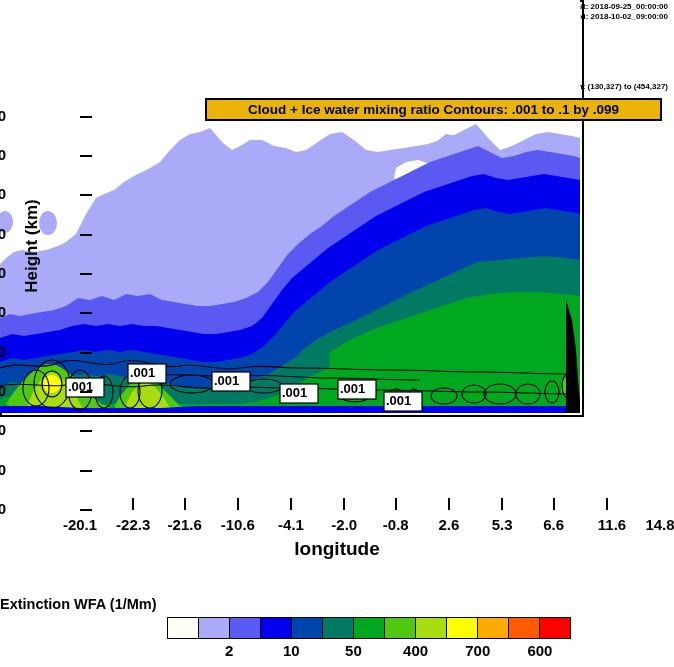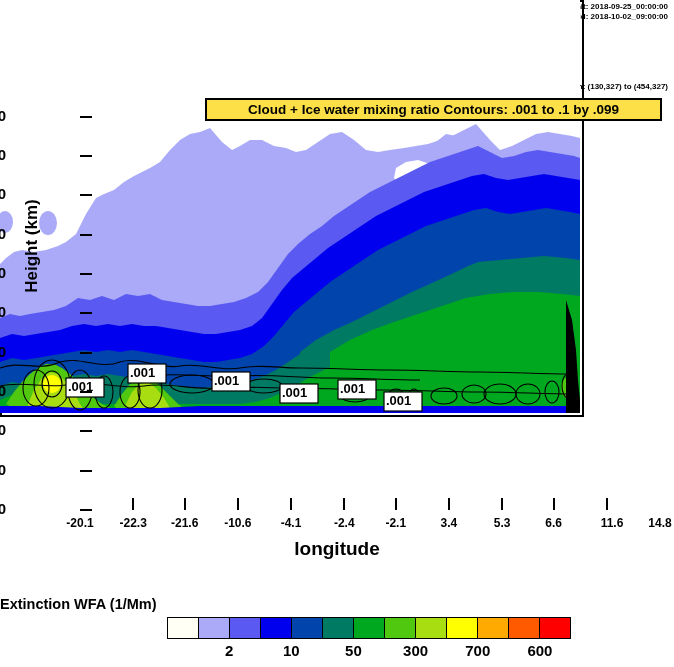--- a/index.html
+++ b/index.html
@@ -7,30 +7,30 @@
        font-family:"Liberation Sans","DejaVu Sans",sans-serif;
        color:#000;overflow:hidden;}
   .abs{position:absolute;}
   #title{left:78px;top:3px;font-size:13px;font-weight:bold;letter-spacing:.2px;}
   #init-block{right:6px;top:2px;text-align:right;font-size:8px;font-weight:bold;line-height:10px;}
   #subtitle{left:78px;top:48px;font-size:8px;font-weight:bold;line-height:10.5px;white-space:pre;}
   #xsec{right:6px;top:82px;font-size:8px;font-weight:bold;}
   #plot-frame{left:78px;top:95px;width:584px;height:417px;border:2px solid #000;box-sizing:border-box;background:#fff;}
   #plot-clip{position:absolute;left:0;top:0;width:100%;height:100%;overflow:hidden;}
   #contour-box{position:absolute;left:205px;top:98px;width:457px;height:23px;
-       border:2px solid #000;background:#fde047;box-sizing:border-box;
+       border:2px solid #000;background:#eab308;box-sizing:border-box;
        display:flex;align-items:center;justify-content:center;
        font-size:13.5px;font-weight:bold;z-index:6;}
   #ylabel{left:-48px;top:236px;width:160px;transform:rotate(-90deg);
        transform-origin:center center;text-align:center;
        font-size:17px;font-weight:bold;}
   .ytick{position:absolute;right:668px;width:56px;text-align:right;
        font-size:15px;font-weight:bold;}
   .xtick{position:absolute;top:516px;width:70px;text-align:center;
-       font-size:12px;font-weight:bold;}
+       font-size:15px;font-weight:bold;}
   #xlabel{left:0;top:538px;width:674px;text-align:center;
        font-size:19px;font-weight:bold;}
   #cb-title{left:0;top:596px;width:674px;
        font-size:14.5px;font-weight:bold;}
   #cb-wrap{left:167px;top:617px;width:404px;height:22px;}
   #cb-strip{position:absolute;left:0;top:0;width:404px;height:22px;
        display:flex;border:1px solid #000;box-sizing:border-box;}
   #cb-strip .sw{flex:1 1 0;border-right:1px solid #000;}
   #cb-strip .sw:last-child{border-right:none;}
   .cbtick{position:absolute;top:642px;width:60px;text-align:center;
@@ -255,25 +255,25 @@
 <div id="x-axis">
     <div class="xtick" style="left: 45px;">-20.1</div>
     <div class="xtick" style="left: 98.1805px;">-22.3</div>
     <div class="abs" style="left: 132.181px; top: 498px; width: 2px; height: 12px; background: rgb(0, 0, 0);"></div>
     <div class="xtick" style="left: 149.699px;">-21.6</div>
     <div class="abs" style="left: 183.699px; top: 498px; width: 2px; height: 12px; background: rgb(0, 0, 0);"></div>
     <div class="xtick" style="left: 202.88px;">-10.6</div>
     <div class="abs" style="left: 236.88px; top: 498px; width: 2px; height: 12px; background: rgb(0, 0, 0);"></div>
     <div class="xtick" style="left: 256.06px;">-4.1</div>
     <div class="abs" style="left: 290.06px; top: 498px; width: 2px; height: 12px; background: rgb(0, 0, 0);"></div>
-    <div class="xtick" style="left: 309.241px;">-2.4</div>
+    <div class="xtick" style="left: 309.241px;">-2.0</div>
     <div class="abs" style="left: 343.241px; top: 498px; width: 2px; height: 12px; background: rgb(0, 0, 0);"></div>
-    <div class="xtick" style="left: 360.759px;">-2.1</div>
+    <div class="xtick" style="left: 360.759px;">-0.8</div>
     <div class="abs" style="left: 394.759px; top: 498px; width: 2px; height: 12px; background: rgb(0, 0, 0);"></div>
-    <div class="xtick" style="left: 413.94px;">3.4</div>
+    <div class="xtick" style="left: 413.94px;">2.6</div>
     <div class="abs" style="left: 447.94px; top: 498px; width: 2px; height: 12px; background: rgb(0, 0, 0);"></div>
     <div class="xtick" style="left: 467.12px;">5.3</div>
     <div class="abs" style="left: 501.12px; top: 498px; width: 2px; height: 12px; background: rgb(0, 0, 0);"></div>
     <div class="xtick" style="left: 518.639px;">6.6</div>
     <div class="abs" style="left: 552.639px; top: 498px; width: 2px; height: 12px; background: rgb(0, 0, 0);"></div>
     <div class="xtick" style="left: 577px;">11.6</div>
     <div class="abs" style="left: 605.819px; top: 498px; width: 2px; height: 12px; background: rgb(0, 0, 0);"></div>
     <div class="xtick" style="left: 625px;">14.8</div>
   </div>
 
@@ -292,15 +292,15 @@
       <div class="sw" style="background: rgb(255, 255, 0);"></div>
       <div class="sw" style="background: rgb(255, 170, 0);"></div>
       <div class="sw" style="background: rgb(255, 90, 0);"></div>
       <div class="sw" style="background: rgb(255, 0, 0);"></div>
     </div>
 </div>
 
 <div class="cbtick" style="left: 199.154px;">2</div>
 <div class="cbtick" style="left: 261.308px;">10</div>
 <div class="cbtick" style="left: 323.462px;">50</div>
-<div class="cbtick" style="left: 385.615px;">300</div>
+<div class="cbtick" style="left: 385.615px;">400</div>
 <div class="cbtick" style="left: 447.769px;">700</div>
 <div class="cbtick" style="left: 509.923px;">600</div>
 
 </body></html>

